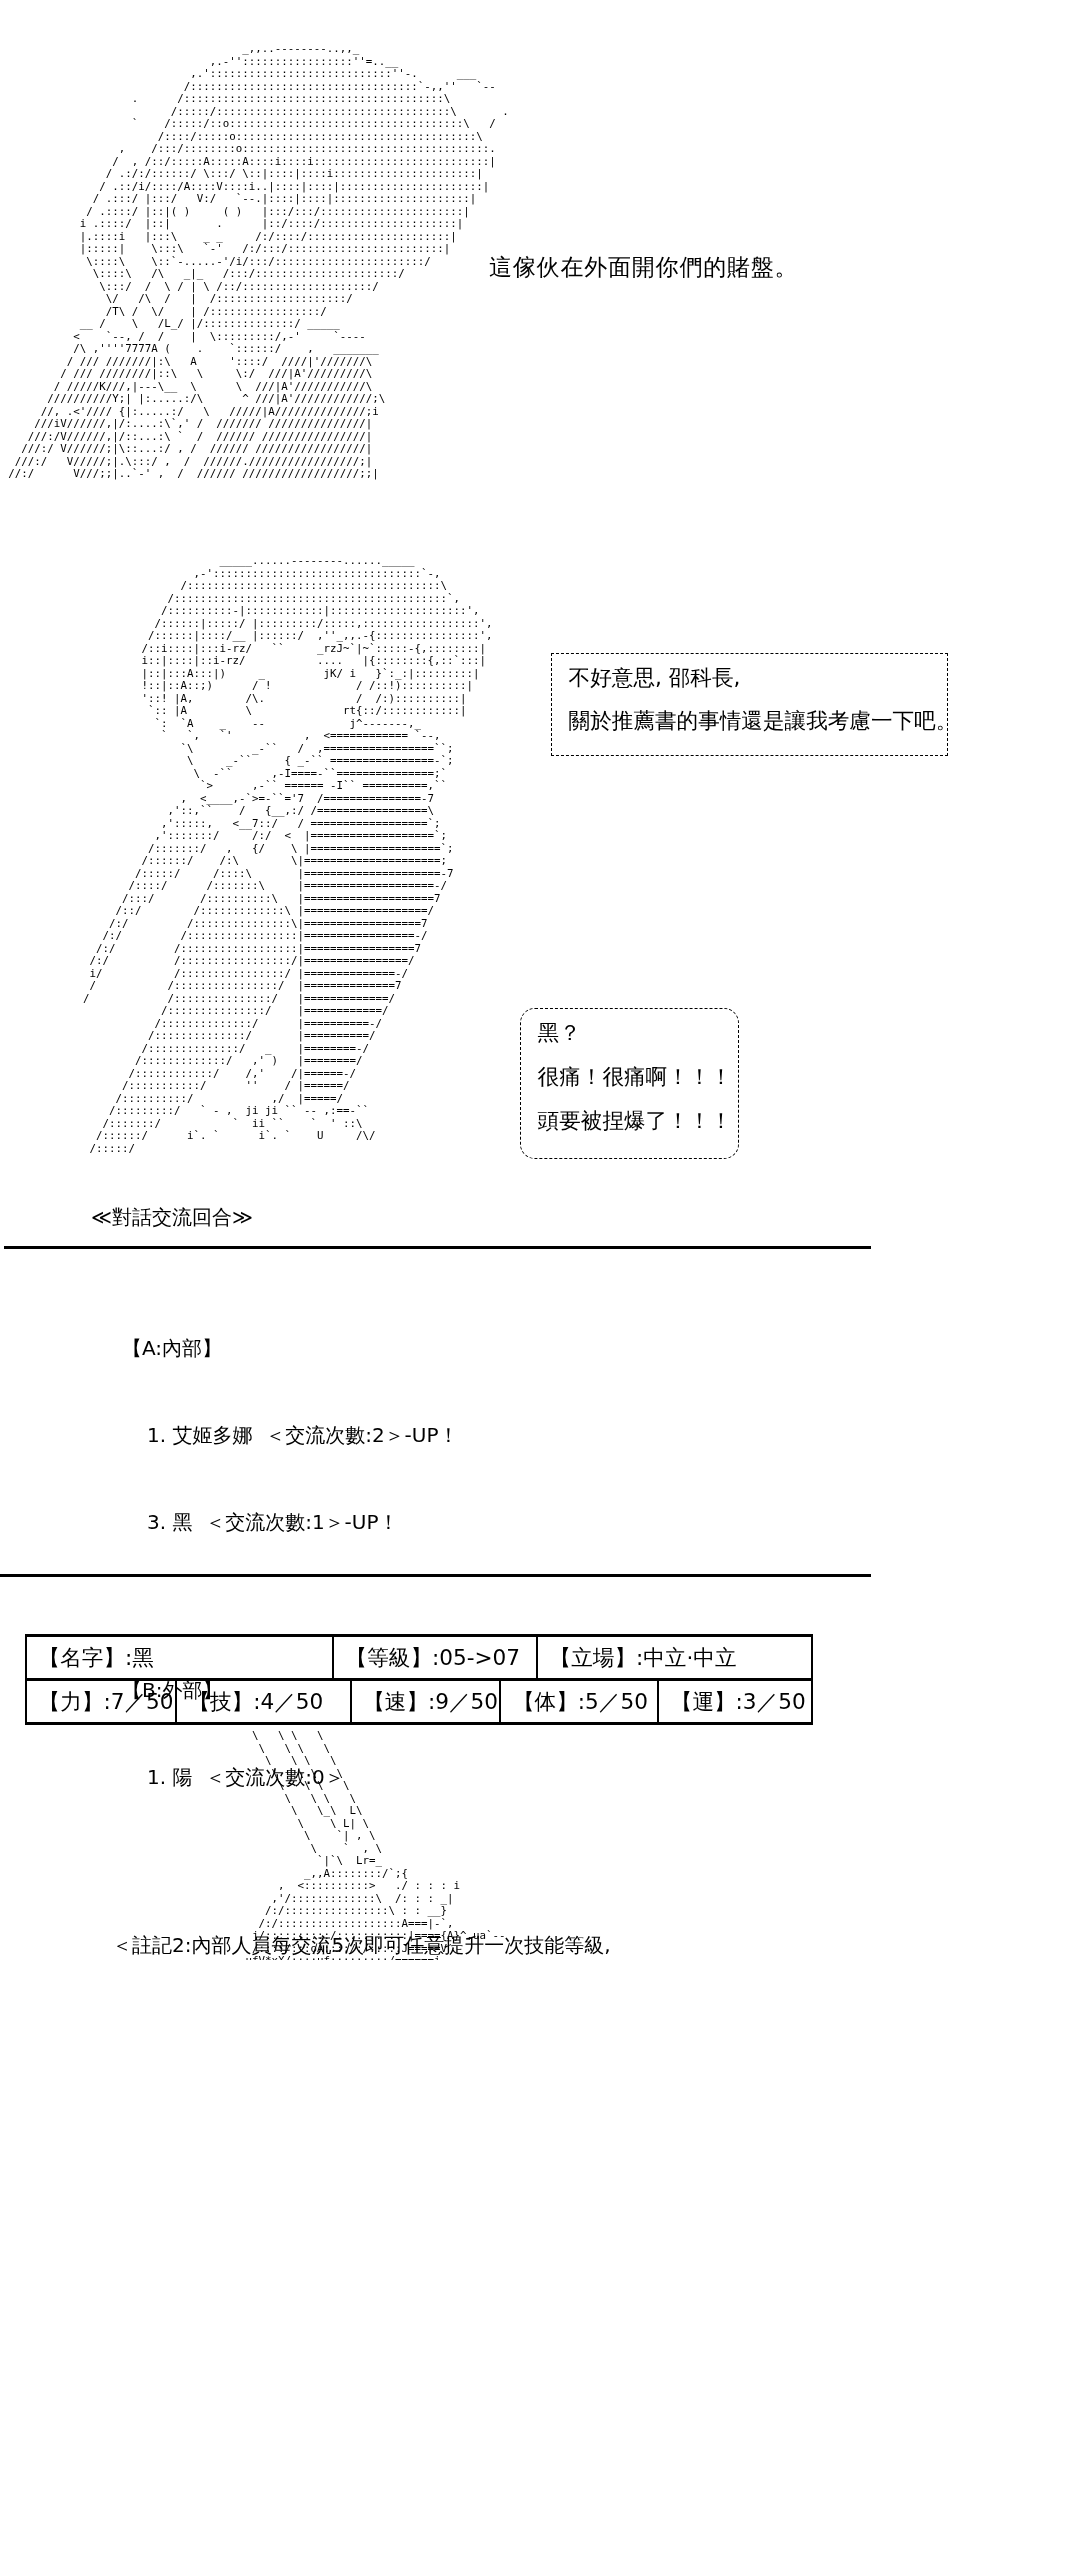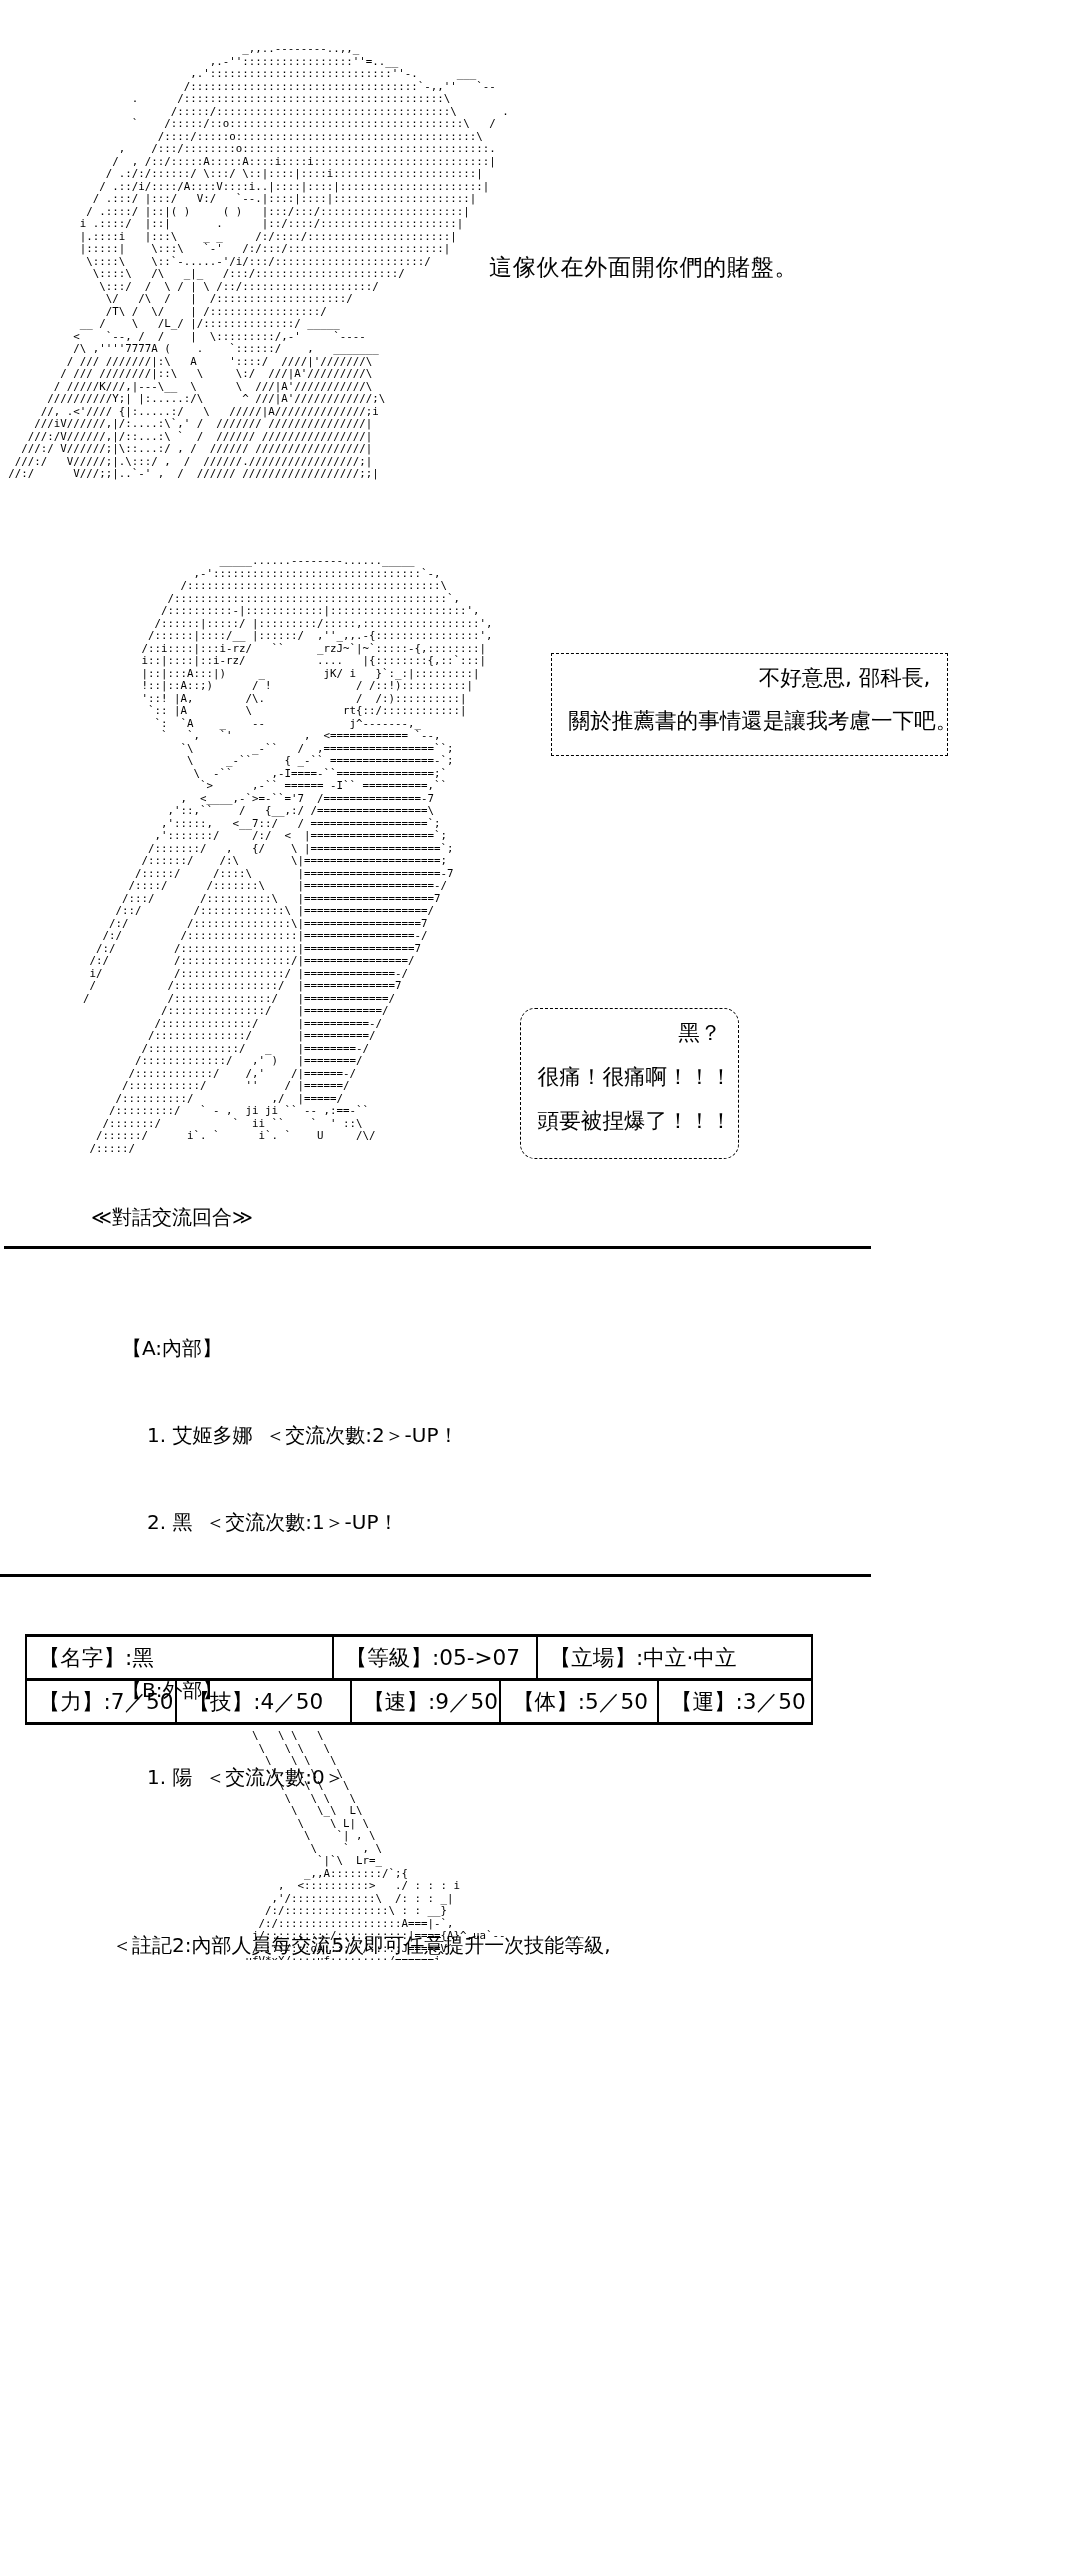--- a/index.html
+++ b/index.html
@@ -1,21 +1,21 @@
 <!DOCTYPE html>
 <html style="font-size:13.3px"><head>
 <meta charset="utf-8">
 <style>
   html,body{margin:0;padding:0;background:#ffffff;}
   #canvas{position:relative;width:1080px;height:1960px;background:#ffffff;color:#000;
           font-family:"DejaVu Sans",sans-serif;overflow:hidden;}
   pre.aa{position:absolute;margin:0;font-family:"DejaVu Sans Mono",monospace;
          font-size:10.8px;line-height:12.5px;color:#000;white-space:pre;}
   .speech{position:absolute;font-size:23px;letter-spacing:0.8px;white-space:nowrap;}
-  .dashed-box{position:absolute;border:1.7px dashed #000;background:#fff;box-sizing:border-box;text-align:right;}
+  .dashed-box{position:absolute;border:1.7px dashed #000;background:#fff;box-sizing:border-box;}
   .dashed-box .bl{font-size:21.6px;line-height:1;white-space:nowrap;}
   .rule{position:absolute;height:2.5px;background:#000;}
   .rule-label{position:absolute;background:#fff;font-size:20px;padding:0 5px;white-space:nowrap;}
   .talk{position:absolute;font-size:20px;line-height:29px;white-space:pre;}
   .talk .t-title{margin:0;}
   .talk .t-item{margin:0;padding-left:35px;}
   .talk .t-gap{height:23px;}
   .talk .t-note{margin:0;}
   .talk .t-note-ind{margin:0;padding-left:80px;}
   .stat-table{position:absolute;left:25px;top:1634px;width:788px;box-sizing:border-box;}
@@ -134,21 +134,21 @@
     <div class="bl" style="margin-bottom:22.4px;">很痛！很痛啊！！！</div>
     <div class="bl">頭要被捏爆了！！！</div>
   </div>
 
   <div class="rule" style="left:4.2px;top:1246px;width:867px;"></div>
   <div class="rule-label" style="left:86px;top:1204px;">≪對話交流回合≫</div>
 
   <div class="talk" style="left:112px;top:1276px;">
     <div class="t-title" style="padding-left:10px;">【A:內部】</div>
     <div class="t-item">1. 艾姬多娜  ＜交流次數:2＞-UP！</div>
-    <div class="t-item">2. 黑  ＜交流次數:1＞-UP！</div>
+    <div class="t-item">3. 黑  ＜交流次數:1＞-UP！</div>
     <div class="t-gap"></div>
     <div class="t-title" style="padding-left:10px;">【B:外部】</div>
     <div class="t-item">1. 陽  ＜交流次數:0＞</div>
     <div class="t-gap"></div>
     <div class="t-note">＜註記2:內部人員每交流5次即可任意提升一次技能等級,</div>
     <div class="t-note-ind">亞魯歐的技能等級只會提升【指導者】技能。＞</div>
   </div>
 
   <div class="rule" style="left:0px;top:1574px;width:871px;"></div>
 

